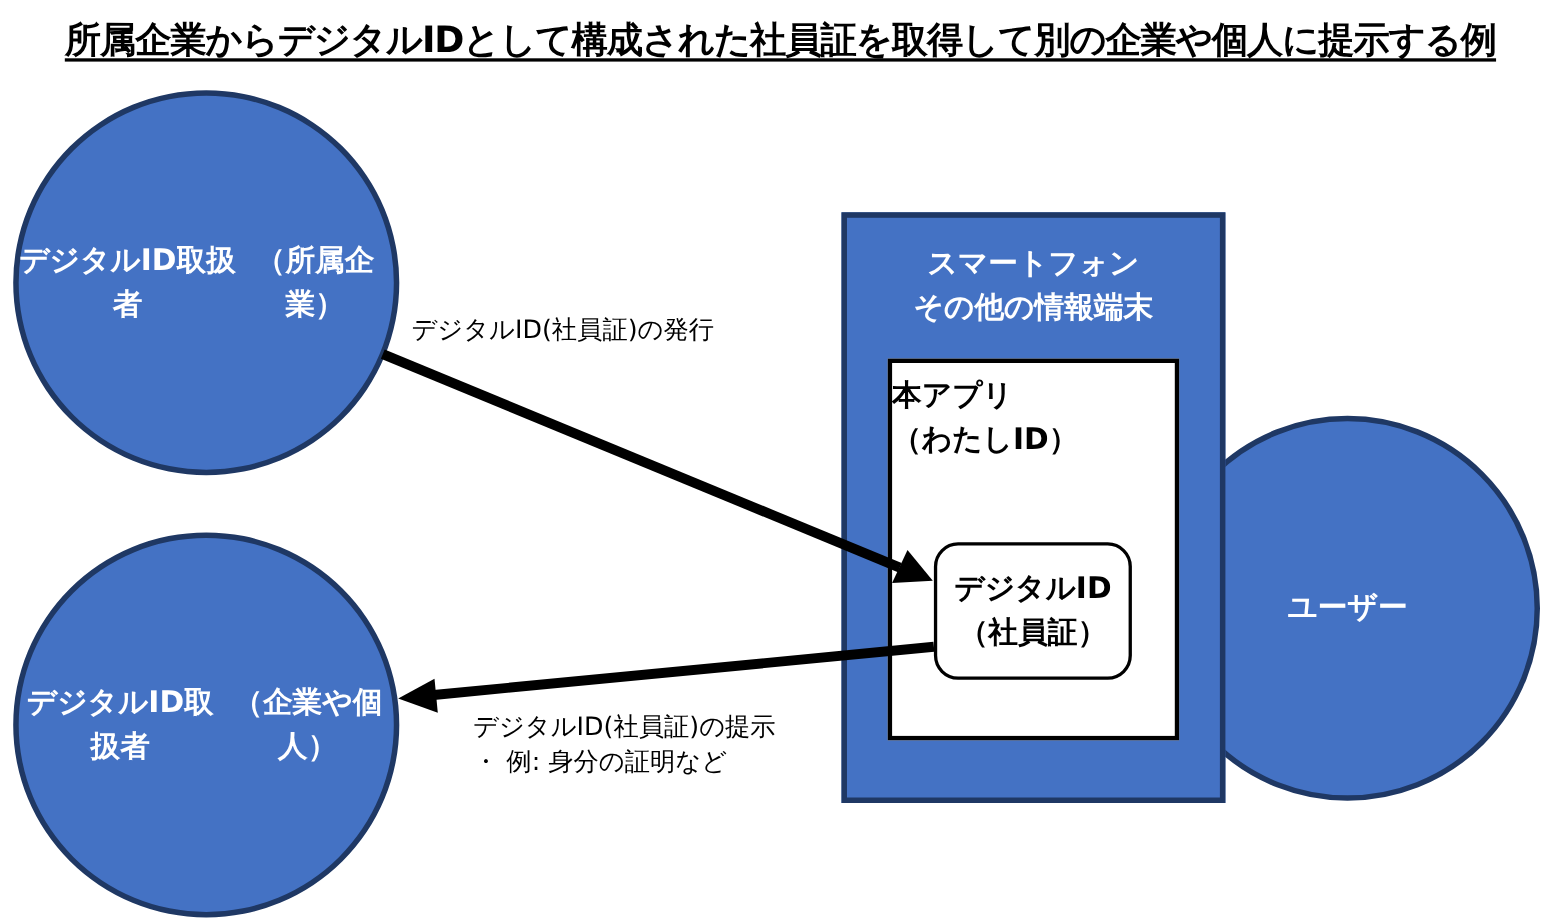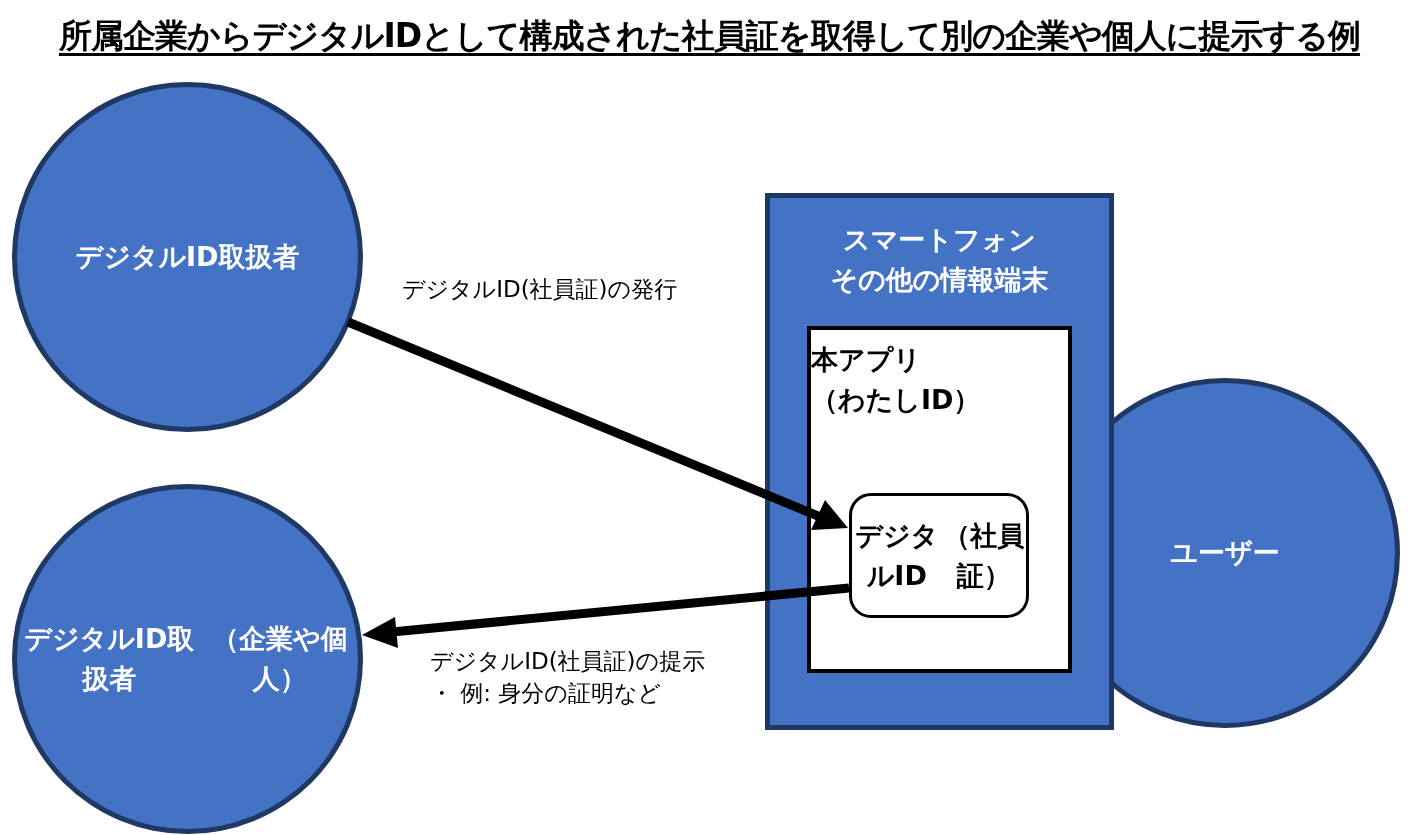--- a/index.html
+++ b/index.html
@@ -16,36 +16,37 @@
     .phone { position: absolute; left: 765px; top: 193px; width: 349px; height: 537px;
              background: #4472c4; border: 5px solid #1f3864; box-sizing: border-box; }
     .phone-label { position: absolute; left: 0; top: 10px; width: 100%; text-align: center;
                    color: #fff; font-weight: bold; font-size: 27px; line-height: 40px; margin-top: 12px; }
     .app { position: absolute; left: 807px; top: 326px; width: 265px; height: 347px;
            background: #fff; border: 4px solid #000; box-sizing: border-box; }
     .app-label { position: absolute; left: 0; top: 10px; width: 100%; 
                  color: #000; font-weight: bold; font-size: 27px; line-height: 40px; }
     .idbox { position: absolute; left: 849px; top: 493px; width: 180px; height: 125px;
              background: #fff; border: 3px solid #000; border-radius: 22px; box-sizing: border-box;
-             display: flex; flex-direction: row; align-items: center; justify-content: center;
+             display: flex; flex-direction: column; align-items: center; justify-content: center;
              color: #000; font-weight: bold; font-size: 27px; line-height: 40px; text-align: center; }
     .edge-label { position: absolute; color: #000; font-size: 23px; line-height: 32px; white-space: nowrap; }
     svg.arrows { position: absolute; left: 0; top: 0; }
   </style>
 </head>
 <body>
 
 <div class="title">所属企業からデジタルIDとして構成された社員証を取得して別の企業や個人に提示する例</div>
 
 <div class="circle" style="left:1050px; top:378px; width:350px; height:350px; padding-left:0;">
   <span>ユーザー</span>
 </div>
 
 <div class="circle" style="left:12px; top:82px; width:351px; height:350px;">
   <span>デジタルID取扱者</span>
+  <span>（所属企業）</span>
 </div>
 
 <div class="circle" style="left:12px; top:484px; width:351px; height:350px;">
   <span>デジタルID取扱者</span>
   <span>（企業や個人）</span>
 </div>
 
 <div class="phone">
   <div class="phone-label">
     <div>スマートフォン</div>
@@ -69,17 +70,17 @@
   <g>
     <line x1="348" y1="322" x2="818" y2="516" stroke="#000" stroke-width="9"></line>
     <polygon points="848,528 811,530 825,500" fill="#000"></polygon>
   </g>
   <g>
     <line x1="849" y1="588" x2="392" y2="632" stroke="#000" stroke-width="9"></line>
     <polygon points="362,635 395,617 398,648" fill="#000"></polygon>
   </g>
 </svg>
 
-<div class="edge-label" style="left:374px; top:273px;margin-left:28px;">デジタルID(社員証)の発行</div>
+<div class="edge-label" style="left:374px; top:284px;">デジタルID(社員証)の発行</div>
 <div class="edge-label" style="left:430px; top:645px;">
   <div>デジタルID(社員証)の提示</div>
   <div>・ 例:  身分の証明など</div>
 </div>
 
 </body></html>

